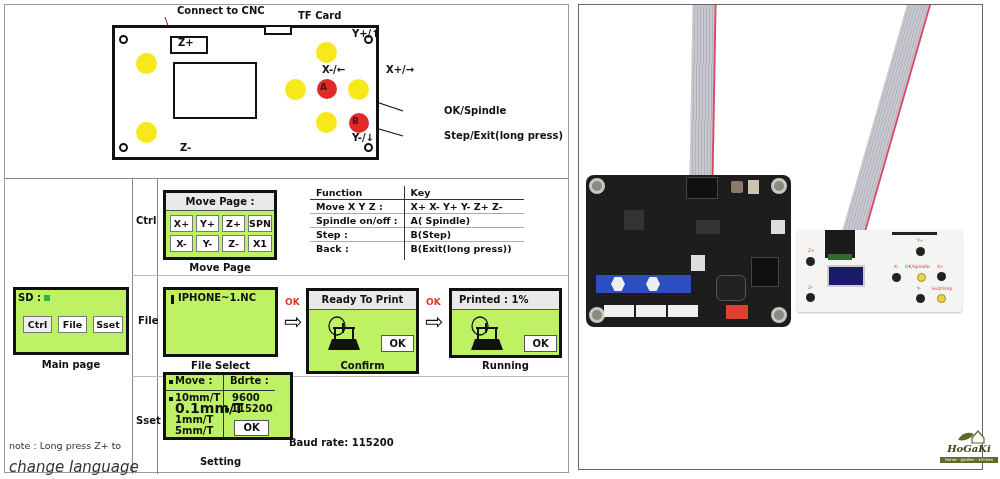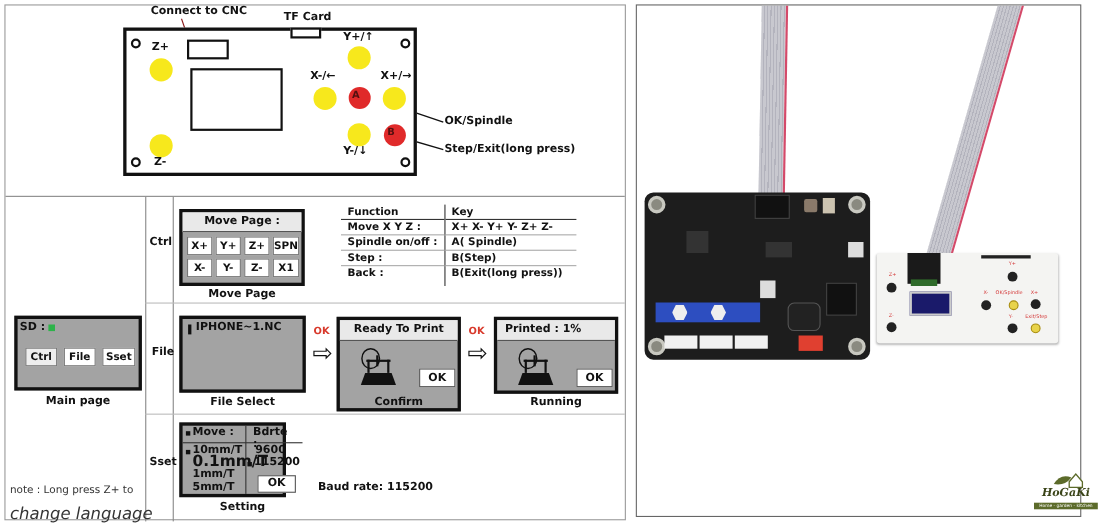--- a/index.html
+++ b/index.html
@@ -3,35 +3,35 @@
 <meta charset="utf-8">
 <style>
   * { box-sizing: border-box; margin: 0; padding: 0; }
   html, body { width: 1000px; height: 479px; background: #ffffff; overflow: hidden; }
   body { position: relative; font-family: "DejaVu Sans", "Liberation Sans", sans-serif; color: #111; }
   .abs { position: absolute; }
 
   
   #left-panel { left: 4px; top: 4px; width: 565px; height: 469px; border: 1px solid #9a9a9a; }
   #top-diagram { left: 0; top: 0; width: 563px; height: 174px; border-bottom: 1px solid #888; }
-  .lbl { font-weight: bold; font-size: 10px; white-space: nowrap; }
+  .lbl { font-weight: bold; font-size: 10px; white-space: nowrap; margin-left: 40px; }
 
   #board { left: 107px; top: 20px; width: 267px; height: 135px; border: 3px solid #111; background: #fff; }
   .hole { width: 9px; height: 9px; border-radius: 50%; border: 2px solid #111; background: #fff; }
   .btn-y { width: 21px; height: 21px; border-radius: 50%; background: #f7e81c; }
   .btn-r { width: 20px; height: 20px; border-radius: 50%; background: #e02a2a; font-size: 9px; font-weight: bold; color: #551010; padding-left: 3px; line-height: 16px; }
   .rect { border: 2px solid #111; background: #fff; }
 
   
   #lower { left: 0; top: 174px; width: 563px; height: 295px; }
   .vline { background: #888; width: 1px; }
   .hline { background: #bbb; height: 1px; }
   .rowlbl { font-weight: bold; font-size: 10px; }
 
-  .lcd { border: 3px solid #111; background: #a3a3a3; }
+  .lcd { border: 3px solid #111; background: #bef264; }
   .lcd-head { background: #e9e9e9; border-bottom: 1px solid #555; font-weight: bold; font-size: 10px; text-align: center; }
   .cap { font-weight: bold; font-size: 10px; text-align: center; white-space: nowrap; }
   .key { background: #fff; border: 1px solid #777; font-weight: bold; font-size: 9.5px; text-align: center; }
   .okbox { background: #fff; border: 1px solid #555; font-weight: bold; font-size: 10px; text-align: center; }
   .okred { color: #d8392b; font-weight: bold; font-size: 9px; }
   .arrow { font-size: 22px; line-height: 22px; }
 
   .ftable td { font-size: 9.5px; font-weight: bold; padding: 1px 6px; white-space: nowrap; }
 
   
@@ -183,21 +183,21 @@
         <rect x="6" y="12" width="22" height="2" fill="#111"></rect>
         <rect x="7" y="12" width="2" height="12" fill="#111"></rect>
         <rect x="25" y="12" width="2" height="12" fill="#111"></rect>
         <rect x="15" y="8" width="2" height="10" fill="#111"></rect>
         <polygon points="5,24 29,24 33,35 1,35" fill="#111"></polygon>
       </svg>
       <div class="abs okbox" style="left:72px;top:44px;width:33px;height:17px;line-height:15px;">OK</div>
     </div>
     <div class="abs cap" style="left:444px;top:181px;width:113px;">Running</div>
 
-    <div class="abs lcd" style="left:158px;top:205px;width:97px;height:68px;padding-left:48px;">
+    <div class="abs lcd" style="left:158px;top:193px;width:130px;height:68px;padding-left:48px;">
       <div class="abs" style="left:57px;top:0;width:1px;height:62px;background:#333;"></div>
       <div class="abs" style="left:0;top:15px;width:109px;height:1px;background:#333;"></div>
       <span class="abs" style="left:3px;top:5px;width:4px;height:4px;background:#111;"></span>
       <span class="abs" style="left:9px;top:0px;font-size:10px;font-weight:bold;">Move :</span>
       <span class="abs" style="left:64px;top:0px;font-size:10px;font-weight:bold;">Bdrte :</span>
 
       <span class="abs" style="left:3px;top:22px;width:4px;height:4px;background:#111;"></span>
       <span class="abs" style="left:9px;top:17px;font-size:10px;font-weight:bold;line-height:11px;">10mm/T</span>
       <span class="abs" style="left:9px;top:28px;font-size:14px;font-weight:bold;line-height:11px;">0.1mm/T</span>
       <span class="abs" style="left:9px;top:39px;font-size:10px;font-weight:bold;line-height:11px;">1mm/T</span>

